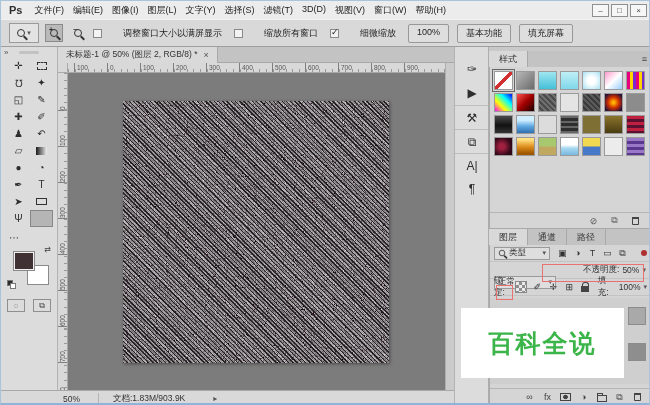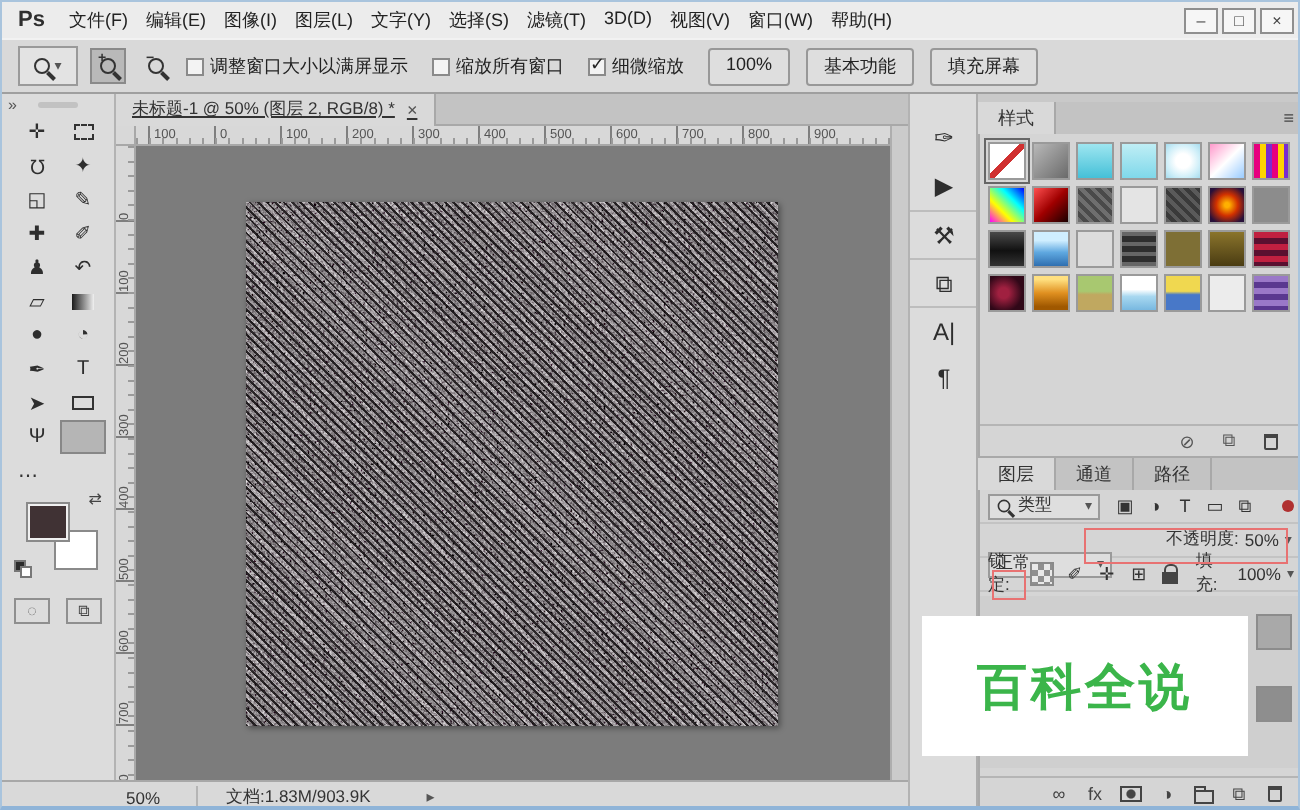--- a/index.html
+++ b/index.html
@@ -28,21 +28,21 @@
                   display:flex; align-items:center; justify-content:center; gap:2px; }
   .caret { font-size:7px; color:#555; }
   .opt-zoom-btn { width:18px; height:18px; display:flex; align-items:center; justify-content:center;
                   border:1px solid transparent; position:relative; }
   .opt-zoom-btn.pressed { background:#b9b9b9; border:1px solid #8a8a8a; }
   .ci { display:inline-block; position:relative; }
   .ci-mag { width:8px; height:8px; border:1.5px solid #333; border-radius:50%; }
   .ci-mag::after { content:''; position:absolute; width:5px; height:2px; background:#333;
                    bottom:-3px; right:-4px; transform:rotate(45deg); }
   .mag-sign { position:absolute; top:1px; left:3px; font-size:7px; font-weight:bold; color:#333; }
-  .opt-check { display:flex; align-items:center; gap:3px; cursor:default; }
+  .opt-check { display:flex; align-items:center; gap:21px; cursor:default; }
   .cb { width:9px; height:9px; border:1px solid #8a8a8a; background:#f3f3f3; position:relative; }
   .cb.checked::after { content:'✓'; position:absolute; top:-3px; left:0px; font-size:9px; color:#222; }
   .opt-btn { border:1px solid #989898; background:#dedede; padding:2px 8px; font-size:9px;
              border-radius:2px; color:#222; }
   .workspace-select { margin-left:auto; width:80px; height:17px; border:1px solid #989898;
                       background:#d6d6d6; display:flex; align-items:center; justify-content:space-between;
                       padding:0 4px; font-size:9px; }
 
   
   .toolspanel { left:0; top:46px; width:57px; height:343px; background:#dcdcdc;
@@ -70,21 +70,21 @@
   .default-colors .b1 { position:absolute; left:0; top:0; width:6px; height:6px; background:#2b2b2b; border:1px solid #777; }
   .default-colors .b2 { position:absolute; right:0; bottom:0; width:6px; height:6px; background:#fff; border:1px solid #777; }
   .mode-btns { position:absolute; left:6px; top:252px; width:46px; display:flex; gap:8px; }
   .mode-btn { width:18px; height:13px; border:1px solid #8f8f8f; display:flex;
               align-items:center; justify-content:center; font-size:8px; color:#444; }
 
   
   .tabbar { left:57px; top:46px; width:396px; height:16px; background:#c3c3c3;
             border-bottom:1px solid #a8a8a8; display:flex; }
   .doc-tab { height:16px; background:#d9d9d9; border-right:1px solid #a8a8a8;
-             display:flex; align-items:center; gap:6px; padding:0 8px; font-size:8.5px; color:#333;text-decoration:underline; }
+             display:flex; align-items:center; gap:6px; padding:0 8px; font-size:8.5px; color:#333; }
   .doc-tab-close { font-size:9px; color:#555; }
   .ruler-corner { left:57px; top:62px; width:10px; height:10px; background:#d8d8d8;
                   border-right:1px solid #a8a8a8; border-bottom:1px solid #a8a8a8; }
   .h-ruler { left:67px; top:62px; width:377px; height:10px; background:#d8d8d8;
              border-bottom:1px solid #a8a8a8; display:flex; overflow:hidden; padding-left:6px; }
   .h-ruler::after { content:''; position:absolute; left:0; right:0; bottom:0; height:3px;
                     background:repeating-linear-gradient(90deg,#9a9a9a 0 1px,transparent 1px 6.6px); }
   .h-tick { width:33px; flex:0 0 33px; border-left:1px solid #7f7f7f; font-size:6.5px;
             color:#555; padding-left:2px; line-height:9px; }
   .v-ruler { left:57px; top:72px; width:10px; height:317px; background:#d8d8d8;

